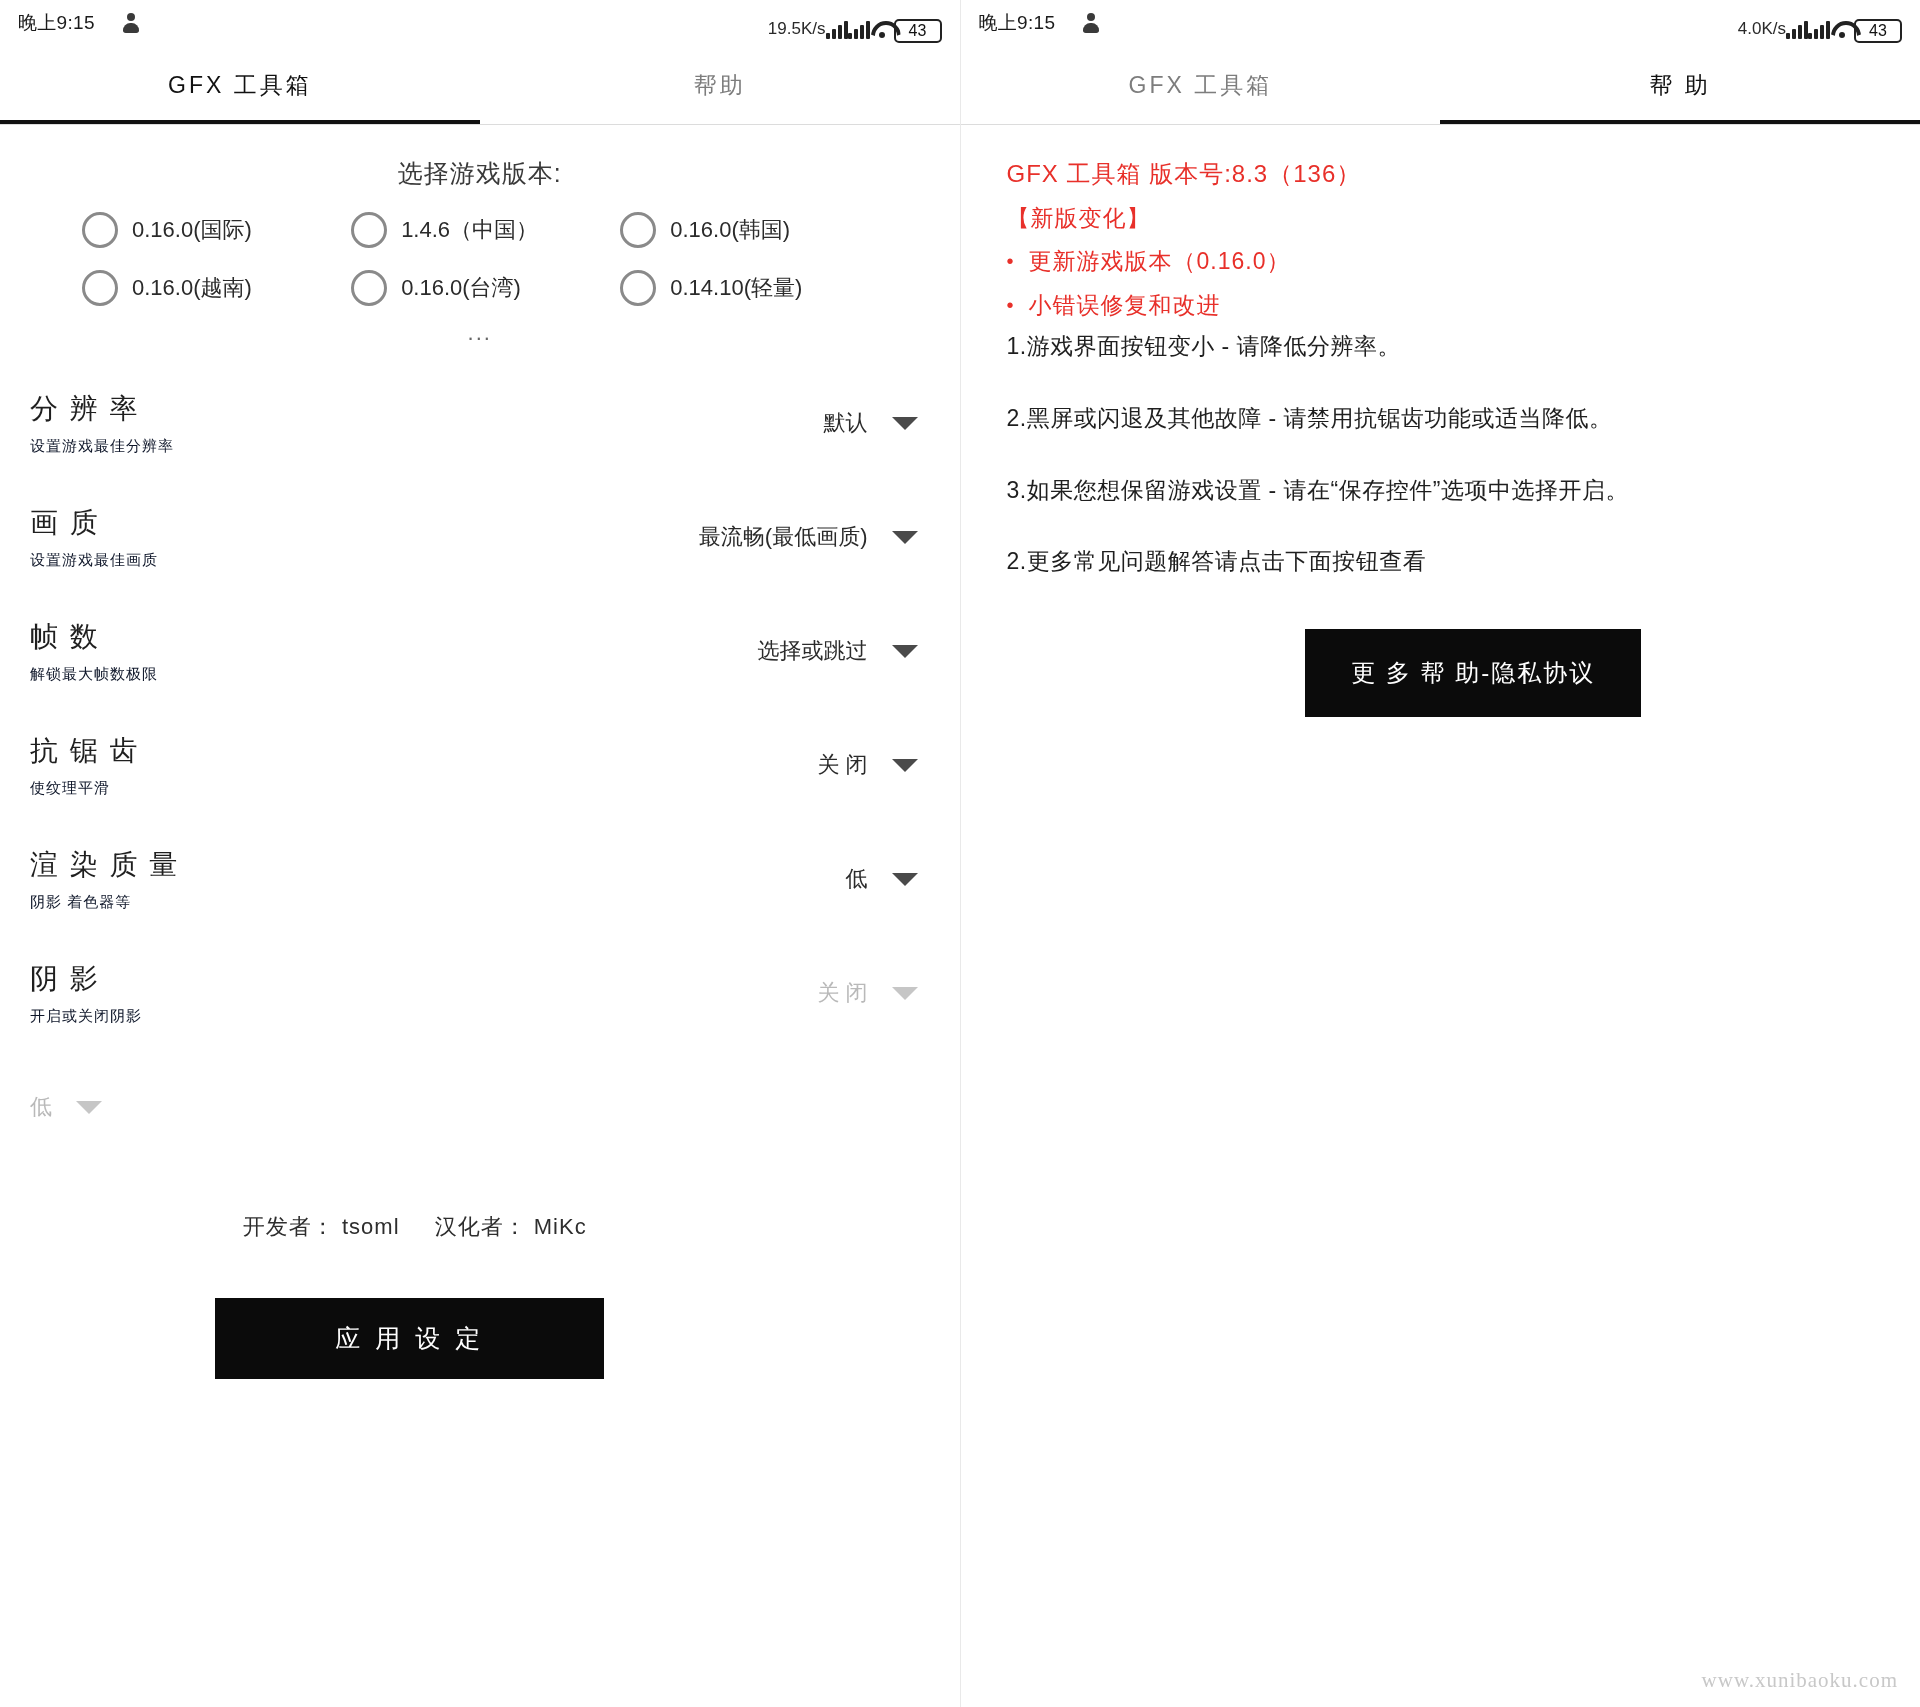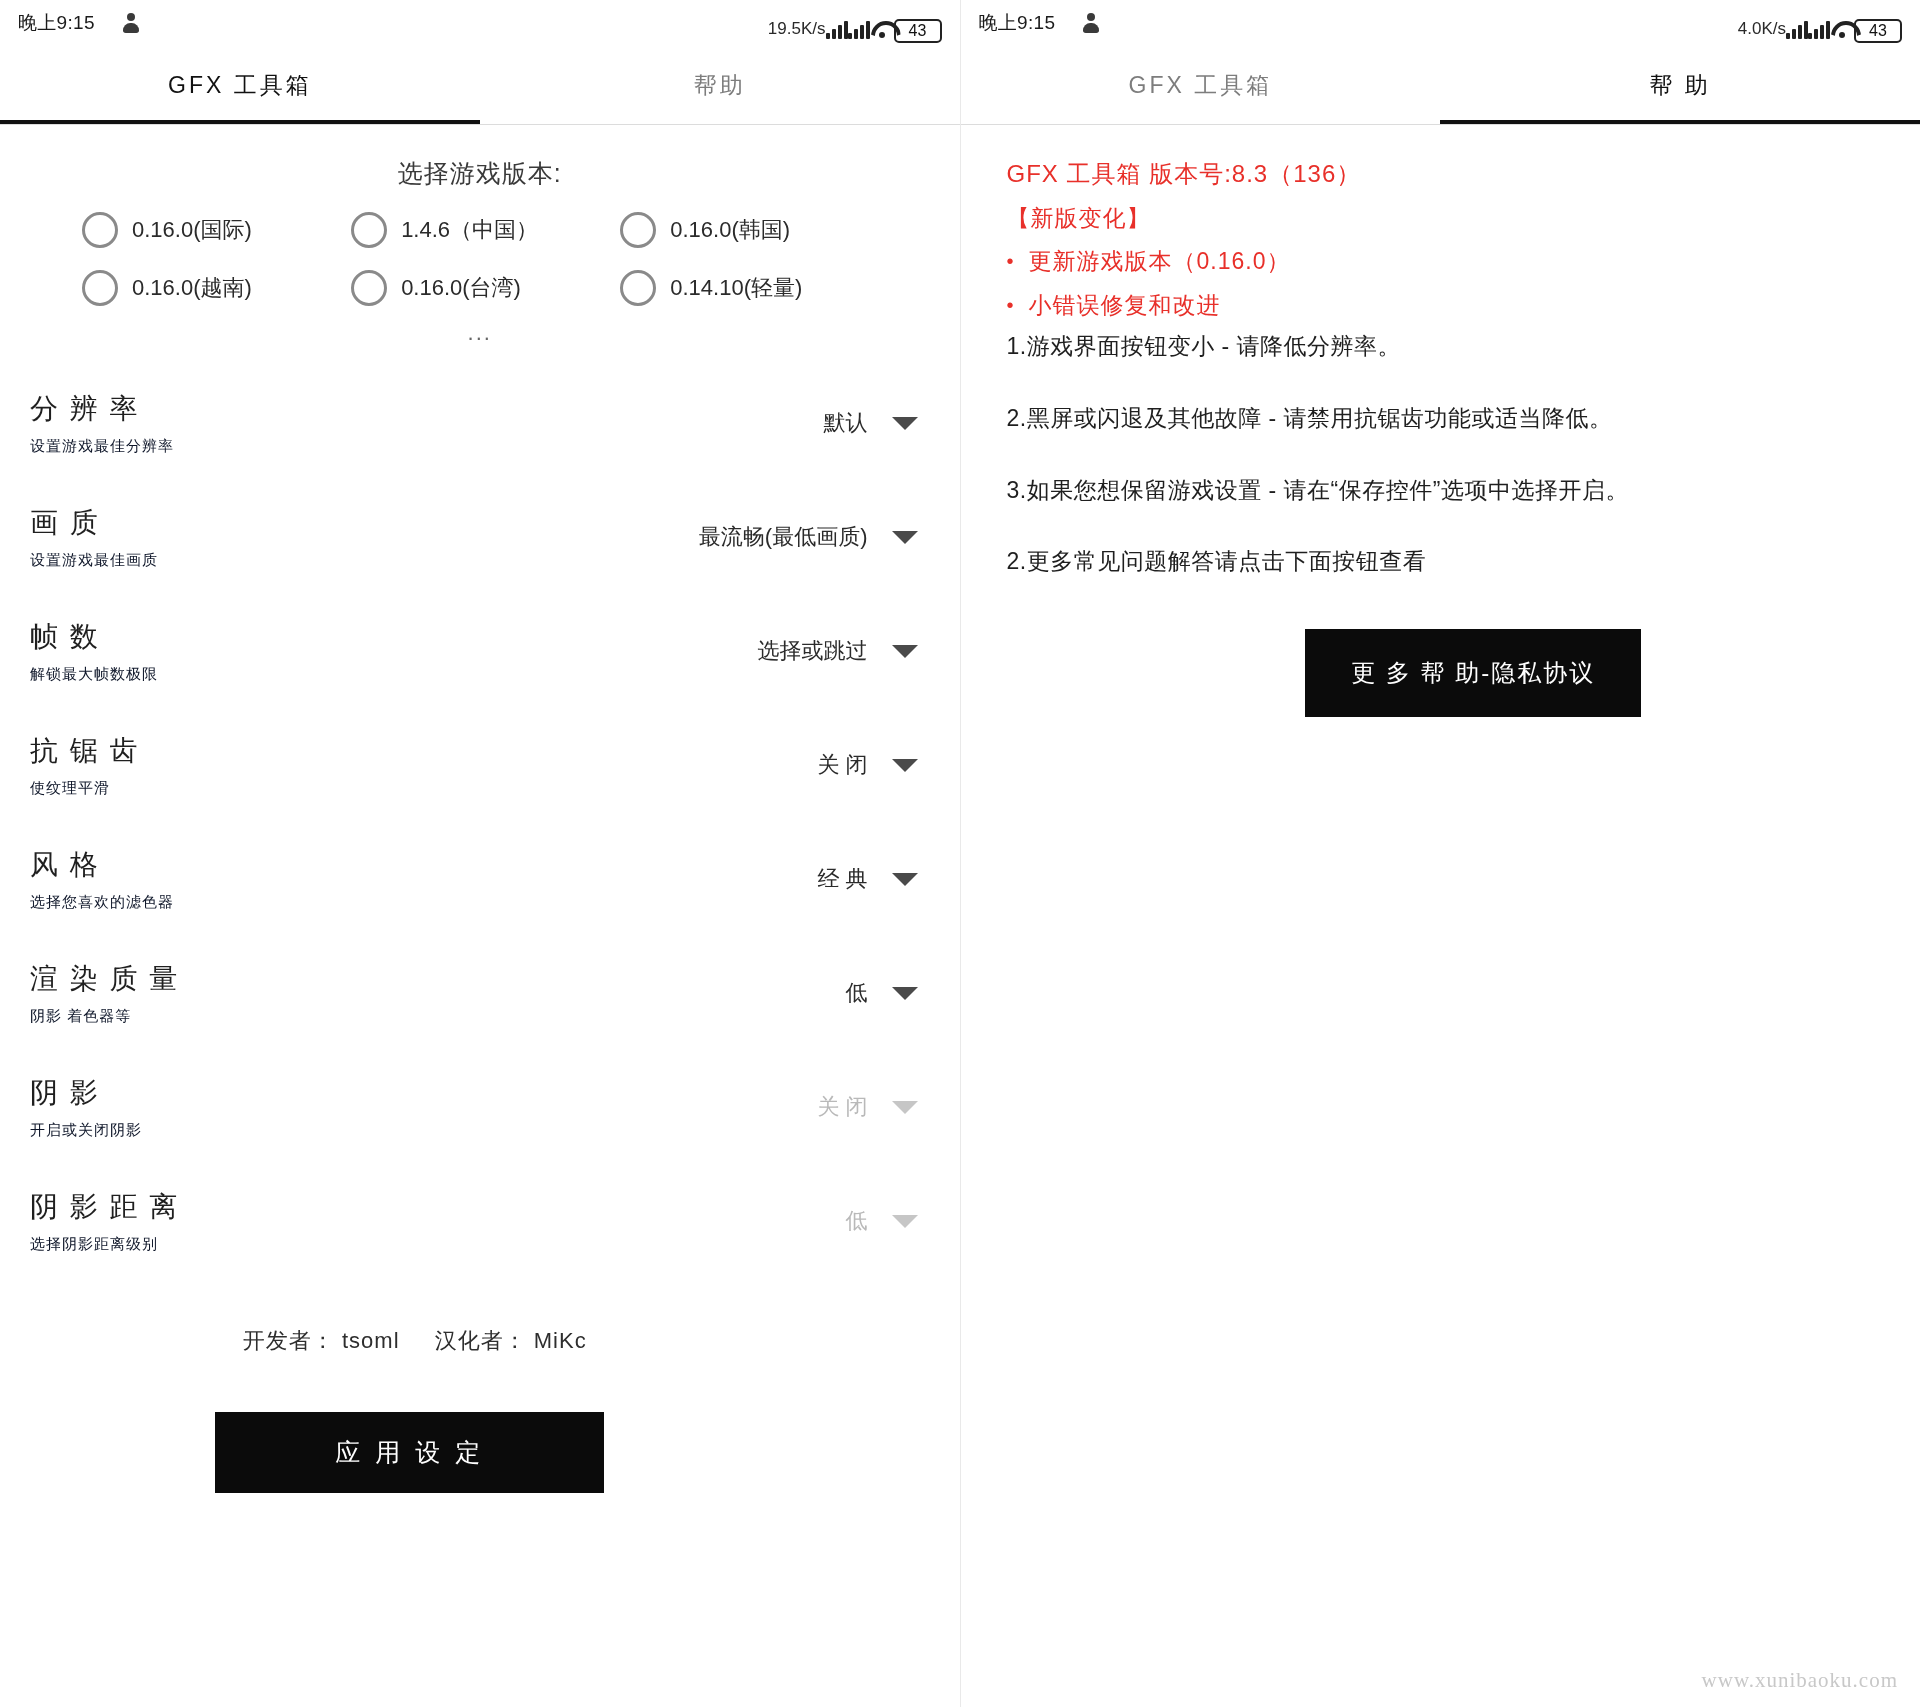--- a/index.html
+++ b/index.html
@@ -411,52 +411,40 @@
 
         <div class="setting-row">
           <div class="setting-texts">
             <div class="setting-name">抗 锯 齿</div>
             <div class="setting-desc">使纹理平滑</div>
           </div>
           <div class="setting-value">关 闭</div>
           <div class="caret"></div>
         </div>
 
-        <div class="setting-row">
-          <div class="setting-texts">
-            <div class="setting-name">风 格</div>
-            <div class="setting-desc">选择您喜欢的滤色器</div>
-          </div>
-          <div class="setting-value">经 典</div>
-          <div class="caret"></div>
-        </div>
 
         <div class="setting-row">
           <div class="setting-texts">
             <div class="setting-name">渲 染 质 量</div>
             <div class="setting-desc">阴影 着色器等</div>
           </div>
           <div class="setting-value">低</div>
           <div class="caret"></div>
         </div>
 
         <div class="setting-row disabled">
           <div class="setting-texts">
             <div class="setting-name">阴 影</div>
             <div class="setting-desc">开启或关闭阴影</div>
           </div>
           <div class="setting-value">关 闭</div>
           <div class="caret"></div>
         </div>
 
         <div class="setting-row disabled">
-          <div class="setting-texts">
-            <div class="setting-name">阴 影 距 离</div>
-            <div class="setting-desc">选择阴影距离级别</div>
-          </div>
           <div class="setting-value">低</div>
           <div class="caret"></div>
         </div>
 
       </div>
 
       <div class="credits">
         <span>开发者： tsoml</span>
         <span>汉化者： MiKc</span>
       </div>

